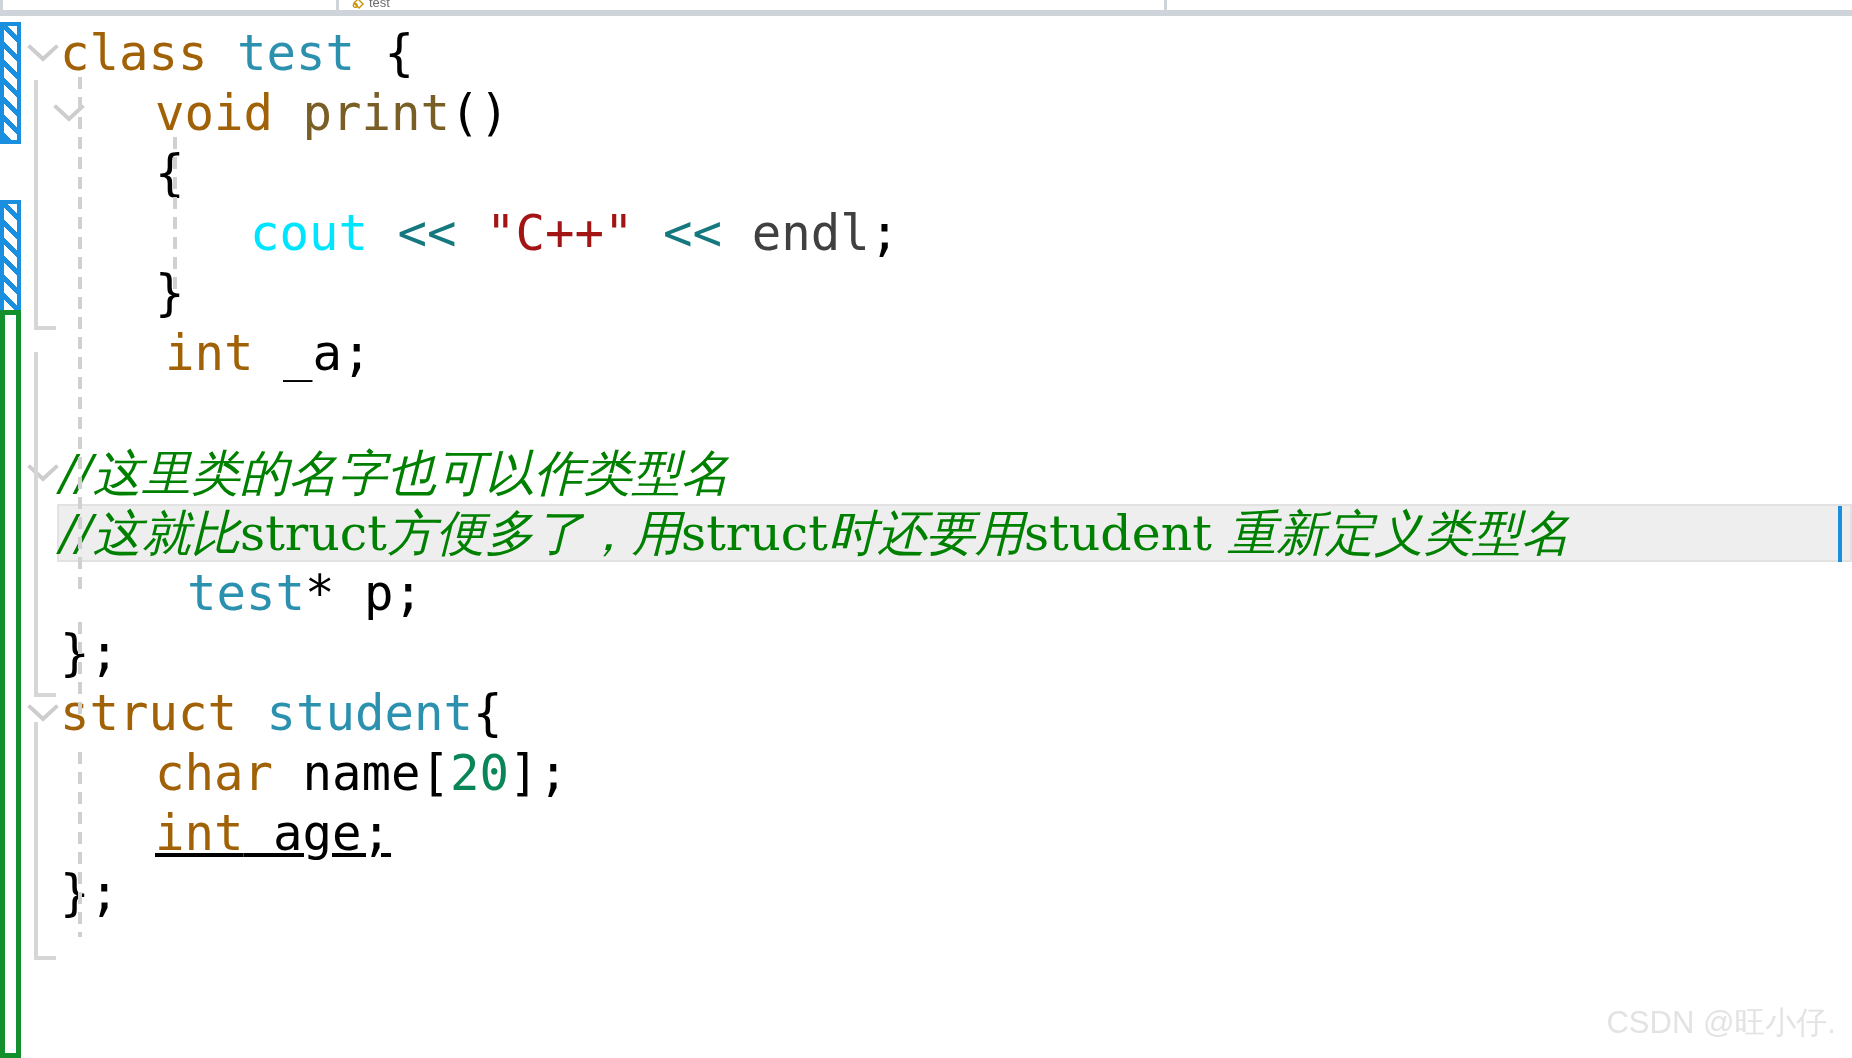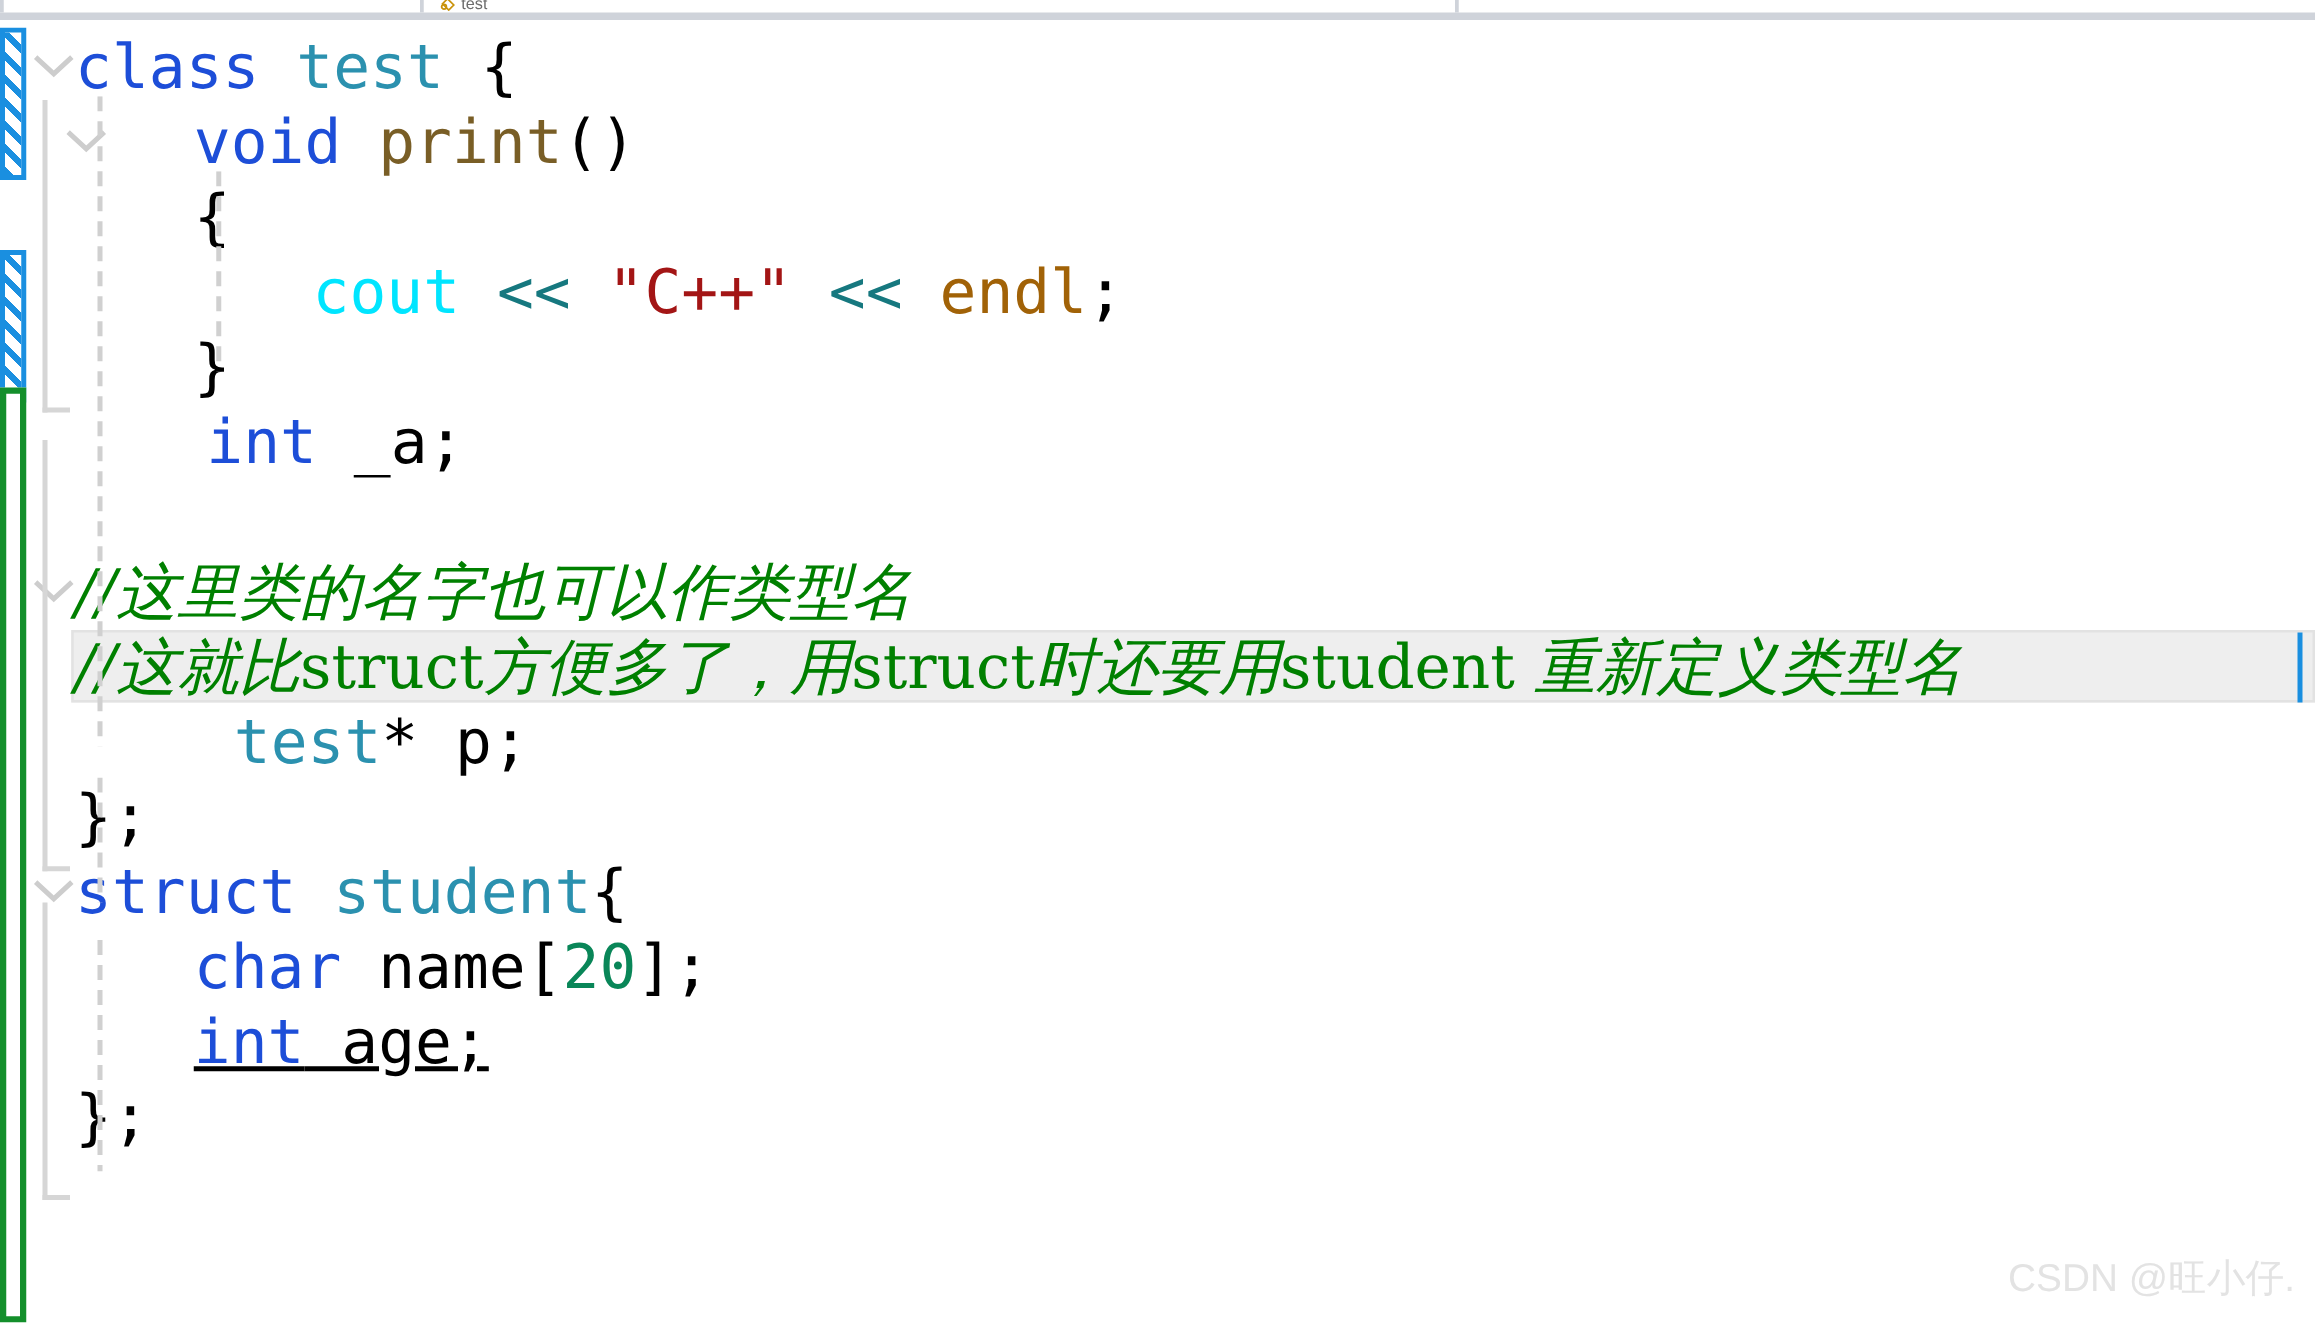--- a/index.html
+++ b/index.html
@@ -88,31 +88,31 @@
     letter-spacing:0px;
   }
   .code-line .txt{position:absolute;left:60px;top:0;}
 
   .cur-line-hl{
     position:absolute;left:57px;width:1795px;height:58px;
     background:#eeeeee;border:2px solid #e2e2e2;box-sizing:border-box;
   }
 
   
-  .kw       {color:#1d4ed8;}
+  .kw       {color:#a16207;}
   .type     {color:#2b91af;}
   .fn       {color:#795e26;}
   .plain    {color:#000000;}
   .str      {color:#a31515;}
   .num      {color:#098658;}
   .cmt      {color:#008000;font-family:"DejaVu Serif","Liberation Serif",serif;font-style:italic;}
   .cmt-mix  {color:#008000;font-family:"DejaVu Serif","Liberation Serif",serif;}
   .cout     {color:#00e5ff;}
   .shift    {color:#16787f;}
-  .endl     {color:#a16207;}
+  .endl     {color:#404040;}
   .brace    {color:#000000;}
 
   .caret{
     position:absolute;width:4px;height:56px;background:#1a8fe0;top:2px;
   }
 
   
   #watermark{
     position:absolute;right:16px;bottom:14px;
     font-family:"Liberation Sans",sans-serif;

